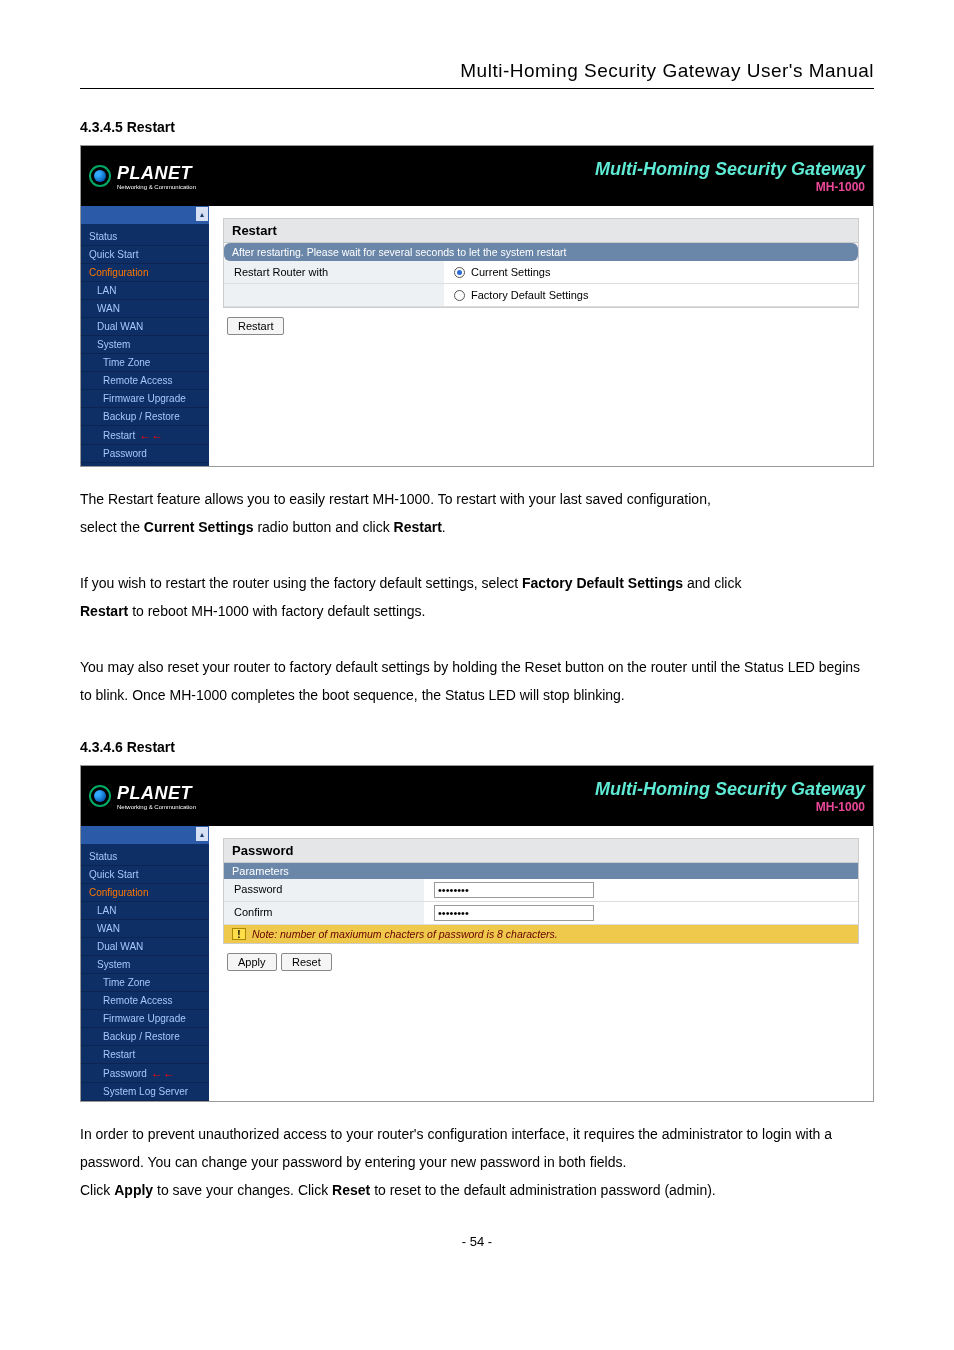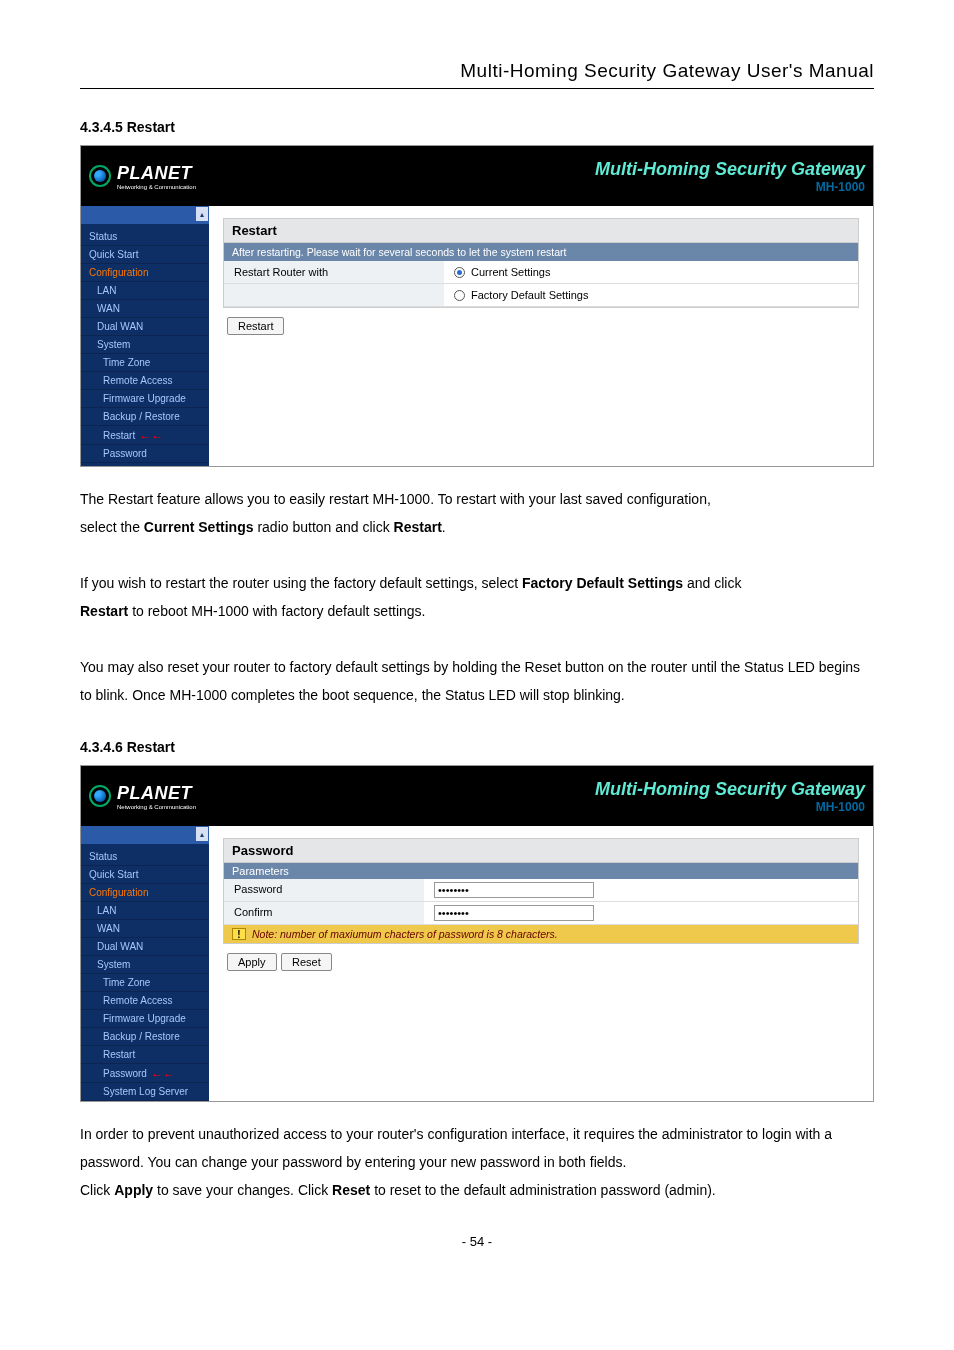--- a/index.html
+++ b/index.html
@@ -70,21 +70,21 @@
   .banner-title {
     text-align: right;
   }
   .banner-title .bt1 {
     color: #5eead4;
     font-style: italic;
     font-weight: 700;
     font-size: 18px;
   }
   .banner-title .bt2 {
-    color: #0369a1;
+    color: #ec4899;
     font-size: 12px;
     font-weight: 700;
   }
   .app-body {
     display: flex;
     min-height: 260px;
   }
   .sidebar {
     width: 128px;
     background: #0d2f66;
@@ -148,20 +148,21 @@
     font-size: 13px;
     background: #e4e6e8;
     padding: 4px 8px;
     border-bottom: 1px solid #ccc;
   }
   .panel-sub {
     background: #6a86a8;
     color: #fff;
     padding: 3px 8px;
     font-size: 10.5px;
+    border-radius: 6px;
   }
   .panel-row {
     display: flex;
     border-bottom: 1px solid #ddd;
   }
   .panel-cell-label {
     width: 220px;
     padding: 5px 10px;
     background: #eef1f4;
   }

